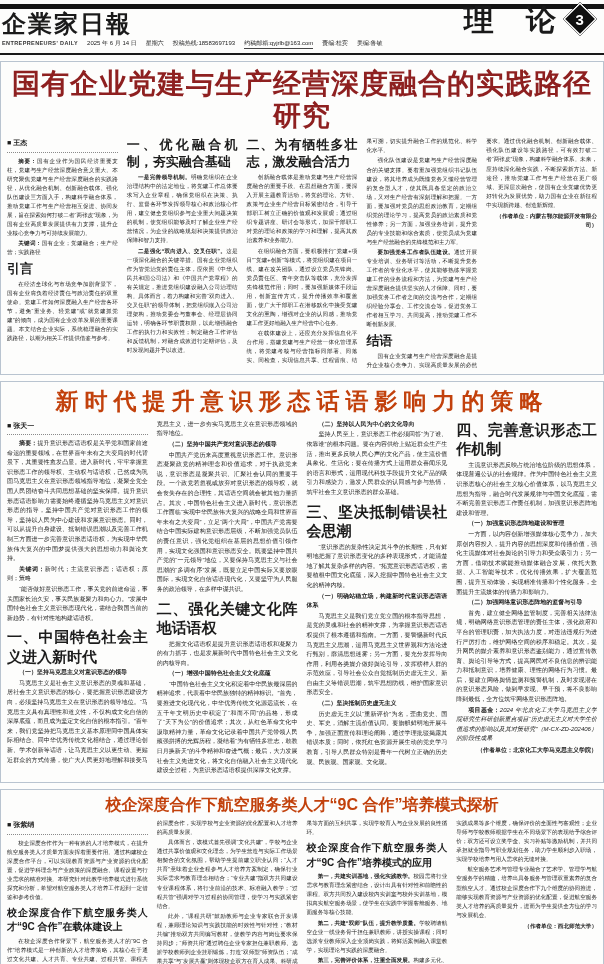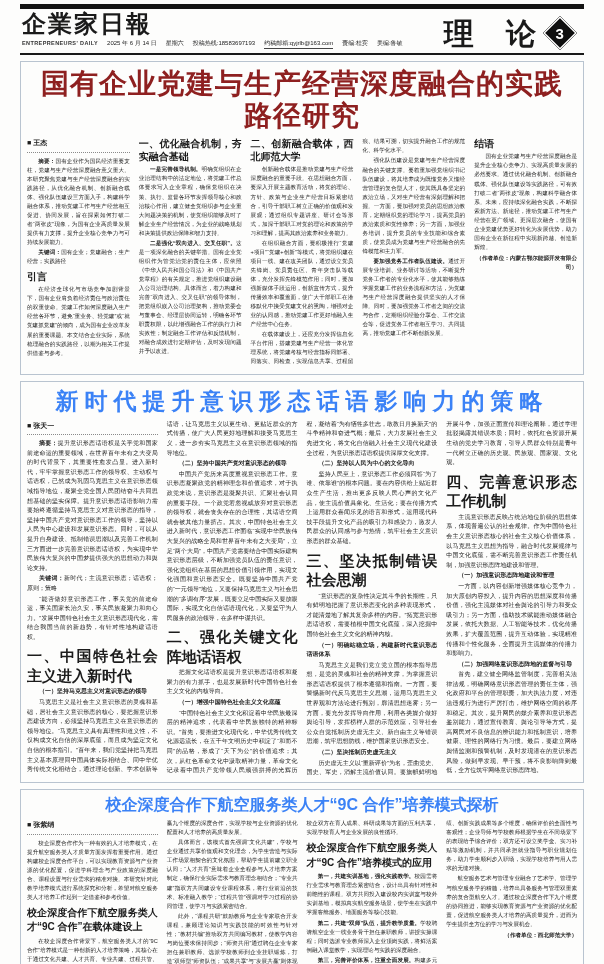--- a/index.html
+++ b/index.html
@@ -1,48 +1,48 @@
 <!DOCTYPE html>
 <html><head>
 <meta charset="utf-8">
 <style>
   html,body{margin:0;padding:0;background:#e9e9e7;}
   .page{width:604px;height:964px;margin:0 auto;background:#fdfdfc;position:relative;
         font-family:"Liberation Sans","DejaVu Sans",sans-serif;box-sizing:border-box;
-        padding:2px 20px;overflow:hidden;color:#1a1a1a;}
+        padding:2px 0;overflow:hidden;color:#1a1a1a;}
   .topbar{height:5px;background:#141414;margin:2px 0 4px;}
   .mast{display:flex;justify-content:space-between;align-items:flex-end;
         border-bottom:2px solid #1a1a1a;padding:0 2px 4px;height:42px;box-sizing:border-box;}
   .mleft{display:flex;flex-direction:column;justify-content:flex-end;}
   .logo{font-family:"DejaVu Serif","Liberation Serif",serif;font-weight:bold;font-size:24px;
         line-height:1;letter-spacing:2px;}
   .subline{display:flex;gap:9px;align-items:baseline;font-size:6px;color:#222;margin-top:3px;white-space:nowrap;}
   .logo-en{font-weight:bold;font-size:5.5px;letter-spacing:.4px;color:#333;}
   .email{border-bottom:1px solid #444;}
-  .mright{display:flex;align-items:center;margin-bottom:0;}
+  .mright{display:flex;align-items:center;margin-bottom:14px;}
   .section-title{font-size:30px;font-weight:bold;letter-spacing:12px;line-height:1;}
   .badge{width:24px;height:24px;background:#101010;transform:rotate(45deg);
          display:flex;align-items:center;justify-content:center;margin:0 10px 2px 0;
          box-shadow:inset 0 0 0 1.5px #fdfdfc, inset 0 0 0 3px #101010;}
   .badge span{transform:rotate(-45deg);color:#fff;font-weight:bold;font-size:15px;}
   .article{border:1px solid #b9c4d0;margin-top:6px;padding:3px 6px 4px;box-sizing:border-box;}
-  .t{margin:3px 0 5px;text-align:center;font-weight:bold;color:#3b82f6;line-height:1.15;}
+  .t{margin:3px 0 5px;text-align:center;font-weight:bold;color:#c2410c;line-height:1.15;}
   .a1 .t{font-size:28px;letter-spacing:1px;color:#8e2020;}
   .a2 .t{font-size:23px;letter-spacing:6px;}
   .a3 .t{font-size:16px;letter-spacing:0px;}
   .cols{column-gap:9px;column-fill:auto;overflow:hidden;text-align:justify;color:#1c1c1c;}
   .a1 .cols{column-count:5;height:233px;font-size:5.6px;line-height:1.62;}
   .a2 .cols{column-count:4;height:358px;font-size:6px;line-height:1.6;}
   .a3 .cols{column-count:4;height:158px;font-size:5.6px;line-height:1.62;}
   .byline{font-size:7px;font-weight:bold;border-bottom:1px dotted #8a8a8a;
           padding-bottom:3px;margin-bottom:4px;}
   .blk{margin:0 0 1px;}
   .p,.abs,.kw,.bsub{text-indent:2em;}
   .lead{font-weight:bold;}
-  .h{font-size:10px;font-weight:bold;margin:4px 0 2px;text-indent:0;line-height:1.3;break-after:avoid;}
+  .h{font-size:13px;font-weight:bold;margin:4px 0 2px;text-indent:0;line-height:1.3;break-after:avoid;}
   .a2 .h{font-size:15px;}
   .h2{font-size:10px;font-weight:bold;margin:4px 0 2px;line-height:1.45;text-indent:0;break-after:avoid;}
   .bsub{font-weight:bold;}
   .sig{text-align:right;font-weight:bold;text-indent:0;margin-top:2px;}
   .fund{font-style:italic;text-indent:2em;}
   .fund .lead{font-style:normal;}
 </style>
 </head>
 <body>
 
@@ -74,21 +74,21 @@
     <h1 class="t">国有企业党建与生产经营深度融合的实践路径研究</h1>
     <div class="cols">
         <div class="byline">■ 王杰</div>
         <div class="blk abs"><span class="lead">摘要：</span>国有企业作为国民经济重要支柱，党建与生产经营深度融合意义重大。本研究聚焦党建与生产经营深度融合的实践路径，从优化融合机制、创新融合载体、强化队伍建设三方面入手，构建科学融合体系，推动党建工作与生产经营相互促进、协同发展，旨在探索如何打破二者“两张皮”现象，为国有企业高质量发展提供有力支撑，提升企业核心竞争力与可持续发展能力。</div>
         <div class="blk kw"><span class="lead">关键词：</span>国有企业；党建融合；生产经营；实践路径</div>
         <div class="blk h">引言</div>
         <div class="blk p">在经济全球化与市场竞争加剧背景下，国有企业肩负着经济责任与政治责任的双重使命。党建工作如何深度融入生产经营各环节，避免“重业务、轻党建”或“就党建抓党建”的倾向，成为国有企业改革发展的重要课题。本文结合企业实际，系统梳理融合的实践路径，以期为相关工作提供借鉴与参考。</div>
         <div class="blk h">一、优化融合机制，夯实融合基础</div>
         <div class="blk p"><span class="lead">一是完善领导机制。</span>明确党组织在企业治理结构中的法定地位，将党建工作总体要求写入企业章程，确保党组织在决策、执行、监督各环节发挥领导核心和政治核心作用，建立健全党组织参与企业重大问题决策的机制，使党组织能够及时了解企业生产经营情况，为企业的战略规划和决策提供政治保障和智力支持。</div>
         <div class="blk p"><span class="lead">二是强化“双向进入、交叉任职”。</span>这是一项深化融合的关键举措。国有企业党组织作为管党治党的责任主体，应依照《中华人民共和国公司法》和《中国共产党章程》的有关规定，推进党组织建设融入公司治理结构。具体而言，着力构建和完善“双向进入、交叉任职”的领导体制，把党组织嵌入公司治理架构，推动党委会与董事会、经理层协同运转，明确各环节职责权限，以此增强融合工作的执行力和实效性；制定融合工作评估和反馈机制，对融合成效进行定期评估，及时发现问题并予以改进。</div>
-        <div class="blk h">二、创新融合载体，西北师范大学</div>
+        <div class="blk h">二、为有牺牲多壮志，激发融合活力</div>
         <div class="blk p">创新融合载体是推动党建与生产经营深度融合的重要手段。在思想融合方面，要深入开展主题教育活动，将党的理论、方针、政策与企业生产经营目标紧密结合，引导干部职工树立正确的价值观和发展观；通过组织专题讲座、研讨会等形式，加深干部职工对党的理论和政策的学习和理解，提高其政治素养和业务能力。</div>
         <div class="blk p">在组织融合方面，要积极推行“党建+项目”“党建+创新”等模式，将党组织建在项目一线、建在攻关团队，通过设立党员先锋岗、党员责任区、青年突击队等载体，充分发挥先锋模范作用；同时，要加强新媒体手段运用，创新宣传方式，提升传播效率和覆盖面，使广大干部职工在潜移默化中接受党建文化的熏陶，增强对企业的认同感，推动党建工作更好地融入生产经营中心任务。</div>
         <div class="blk p">在载体建设上，还应充分发挥信息化平台作用，搭建党建与生产经营一体化管理系统，将党建考核与经营指标同部署、同落实、同检查，实现信息共享、过程留痕、结果可溯，切实提升融合工作的规范化、科学化水平。</div>
         <div class="blk p">强化队伍建设是党建与生产经营深度融合的关键支撑。要着重加强党组织书记队伍建设，将其培养成为既懂党务又懂经营管理的复合型人才，使其既具备坚定的政治立场，又对生产经营有深刻理解和把握。一方面，要加强对党员的思想政治教育，定期组织党的理论学习，提高党员的政治素质和党性修养；另一方面，加强业务培训，提升党员的专业技能和综合素质，使党员成为党建与生产经营融合的先锋模范和主力军。</div>
         <div class="blk p"><span class="lead">要加强党务工作者队伍建设。</span>通过开展专业培训、业务研讨等活动，不断提升党务工作者的专业化水平，使其能够熟练掌握党建工作的业务流程和方法，为党建与生产经营深度融合提供坚实的人才保障。同时，要加强党务工作者之间的交流与合作，定期组织经验分享会、工作交流会等，促进党务工作者相互学习、共同提高，推动党建工作不断创新发展。</div>
         <div class="blk h">结语</div>
         <div class="blk p">国有企业党建与生产经营深度融合是提升企业核心竞争力、实现高质量发展的必然要求。通过优化融合机制、创新融合载体、强化队伍建设等实践路径，可有效打破二者“两张皮”现象，构建科学融合体系。未来，应持续深化融合实践，不断探索新方法、新途径，推动党建工作与生产经营在更广领域、更深层次融合，使国有企业党建优势更好转化为发展优势，助力国有企业在新征程中实现新跨越、创造新辉煌。</div>
         <div class="blk sig">（作者单位：内蒙古鄂尔能源开发有限公司）</div>
       </div>
   </article>

